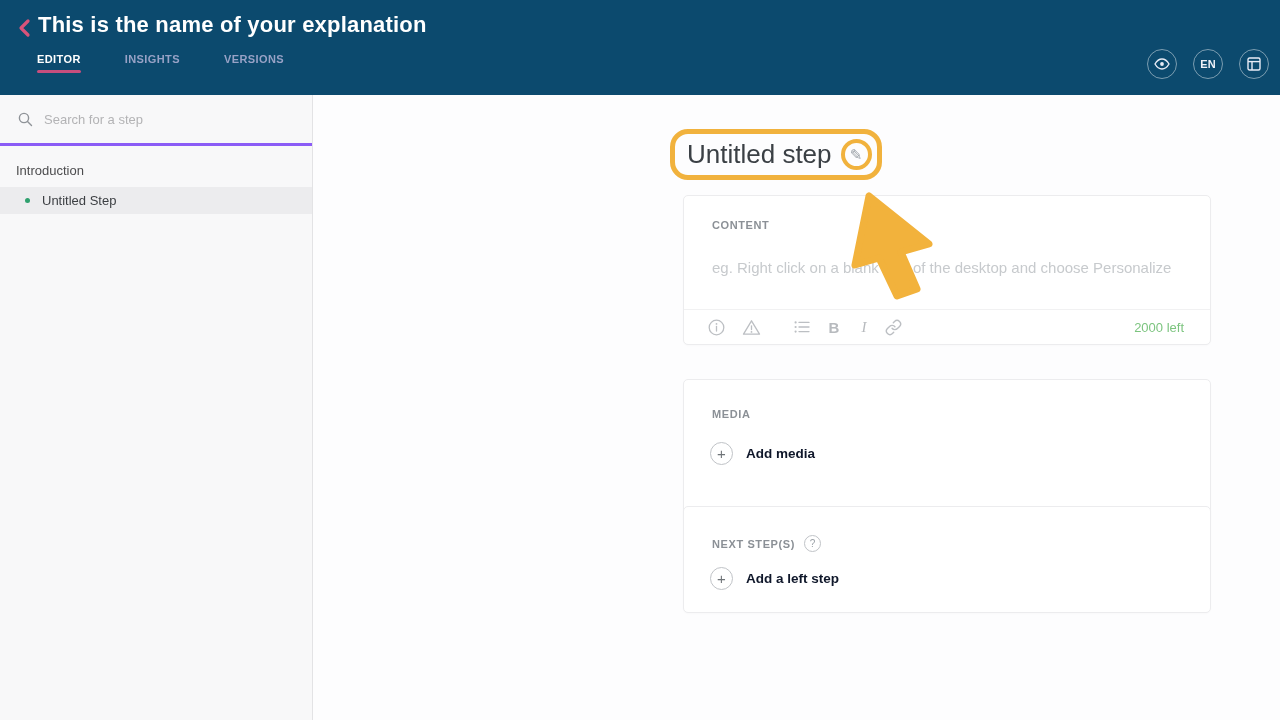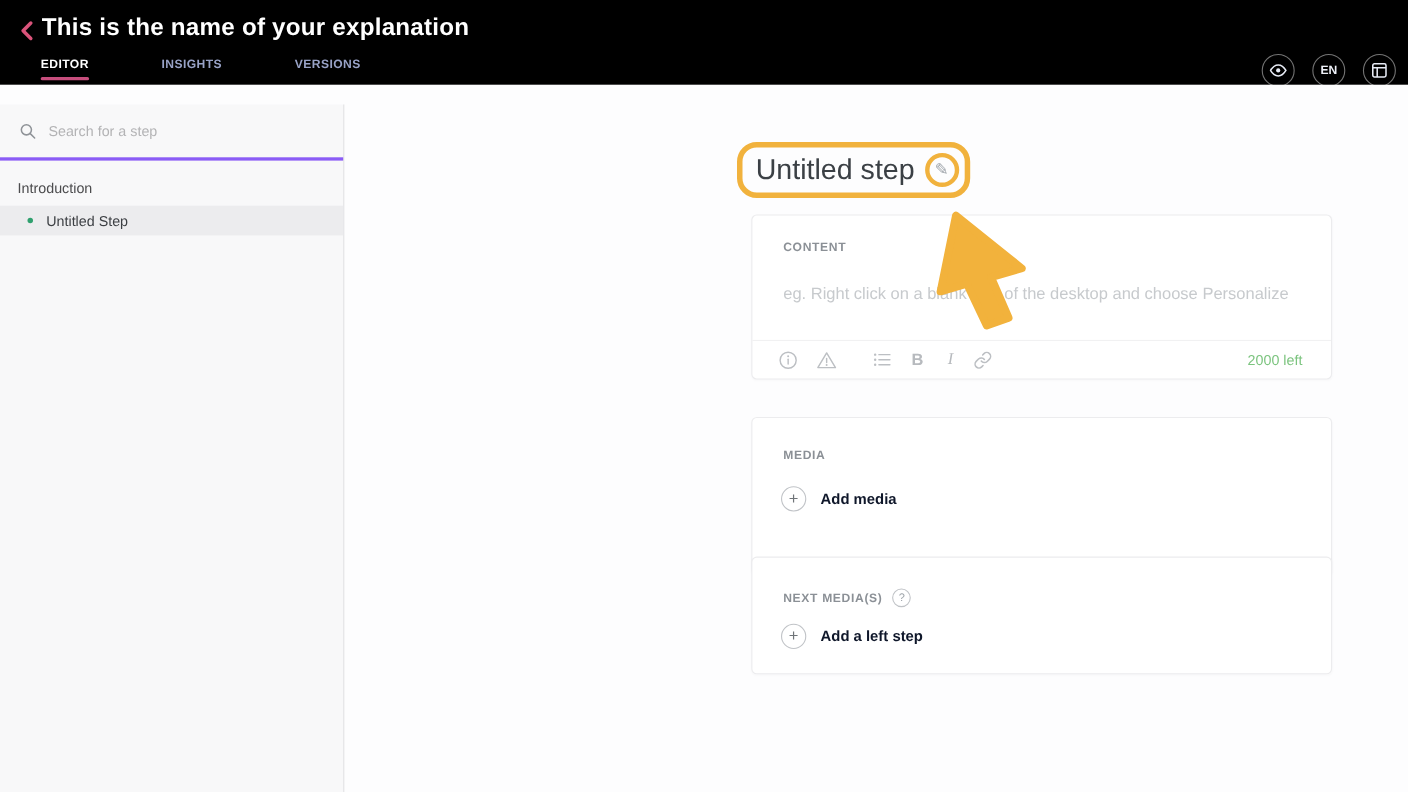--- a/index.html
+++ b/index.html
@@ -1,33 +1,33 @@
 <!DOCTYPE html>
 <html><head>
 <meta charset="utf-8">
 <style>
   * { margin: 0; padding: 0; box-sizing: border-box; }
   html, body { width: 1280px; height: 720px; overflow: hidden; }
   body { font-family: "Liberation Sans", sans-serif; background: #fdfdfe; position: relative; }
 
   
   .header {
-    position: absolute; left: 0; top: 0; width: 1280px; height: 77px;
-    background: #000000; color: #fff;
+    position: absolute; left: 0; top: 0; width: 1280px; height: 95px;
+    background: #0c4a6e; color: #fff;
   }
   .back-btn {
     position: absolute; left: 12px; top: 15px; width: 26px; height: 26px;
     display: flex; align-items: center; justify-content: center; cursor: pointer;
   }
   .header-title {
     position: absolute; left: 38px; top: 12px;
     font-size: 22px; font-weight: 700; letter-spacing: .2px; color: #fff;
   }
   .tabs {
-    position: absolute; left: 37px; top: 53px; display: flex; gap: 66px;
+    position: absolute; left: 37px; top: 53px; display: flex; gap: 44px;
   }
   .tab {
     font-size: 11px; font-weight: 700; letter-spacing: .4px;
     color: #98a2c6; padding-bottom: 8px; cursor: pointer; position: relative;
   }
   .tab.active { color: #ffffff; }
   .tab.active::after {
     content: ""; position: absolute; left: 0; right: 0; bottom: 0; height: 3px;
     background: #c74e7d; border-radius: 2px;
   }
@@ -240,21 +240,21 @@
 <div class="card card-media">
   <div class="card-label">MEDIA</div>
   <div class="add-row">
     <span class="plus-circle">+</span>
     <span class="add-label">Add media</span>
   </div>
 </div>
 
 <div class="card card-next">
   <div class="label-row">
-    <span class="card-label">NEXT MEDIA(S)</span>
+    <span class="card-label">NEXT STEP(S)</span>
     <span class="question-circle">?</span>
   </div>
   <div class="add-row">
     <span class="plus-circle">+</span>
     <span class="add-label">Add a left step</span>
   </div>
 </div>
 
 <svg class="cursor-overlay" width="1280" height="720" viewBox="0 0 1280 720">
   <polygon points="869,196 855,265 879,258 897,296 917,289 901,252 929,244" fill="#f2b23c" stroke="#f2b23c" stroke-width="7" stroke-linejoin="round"></polygon>

